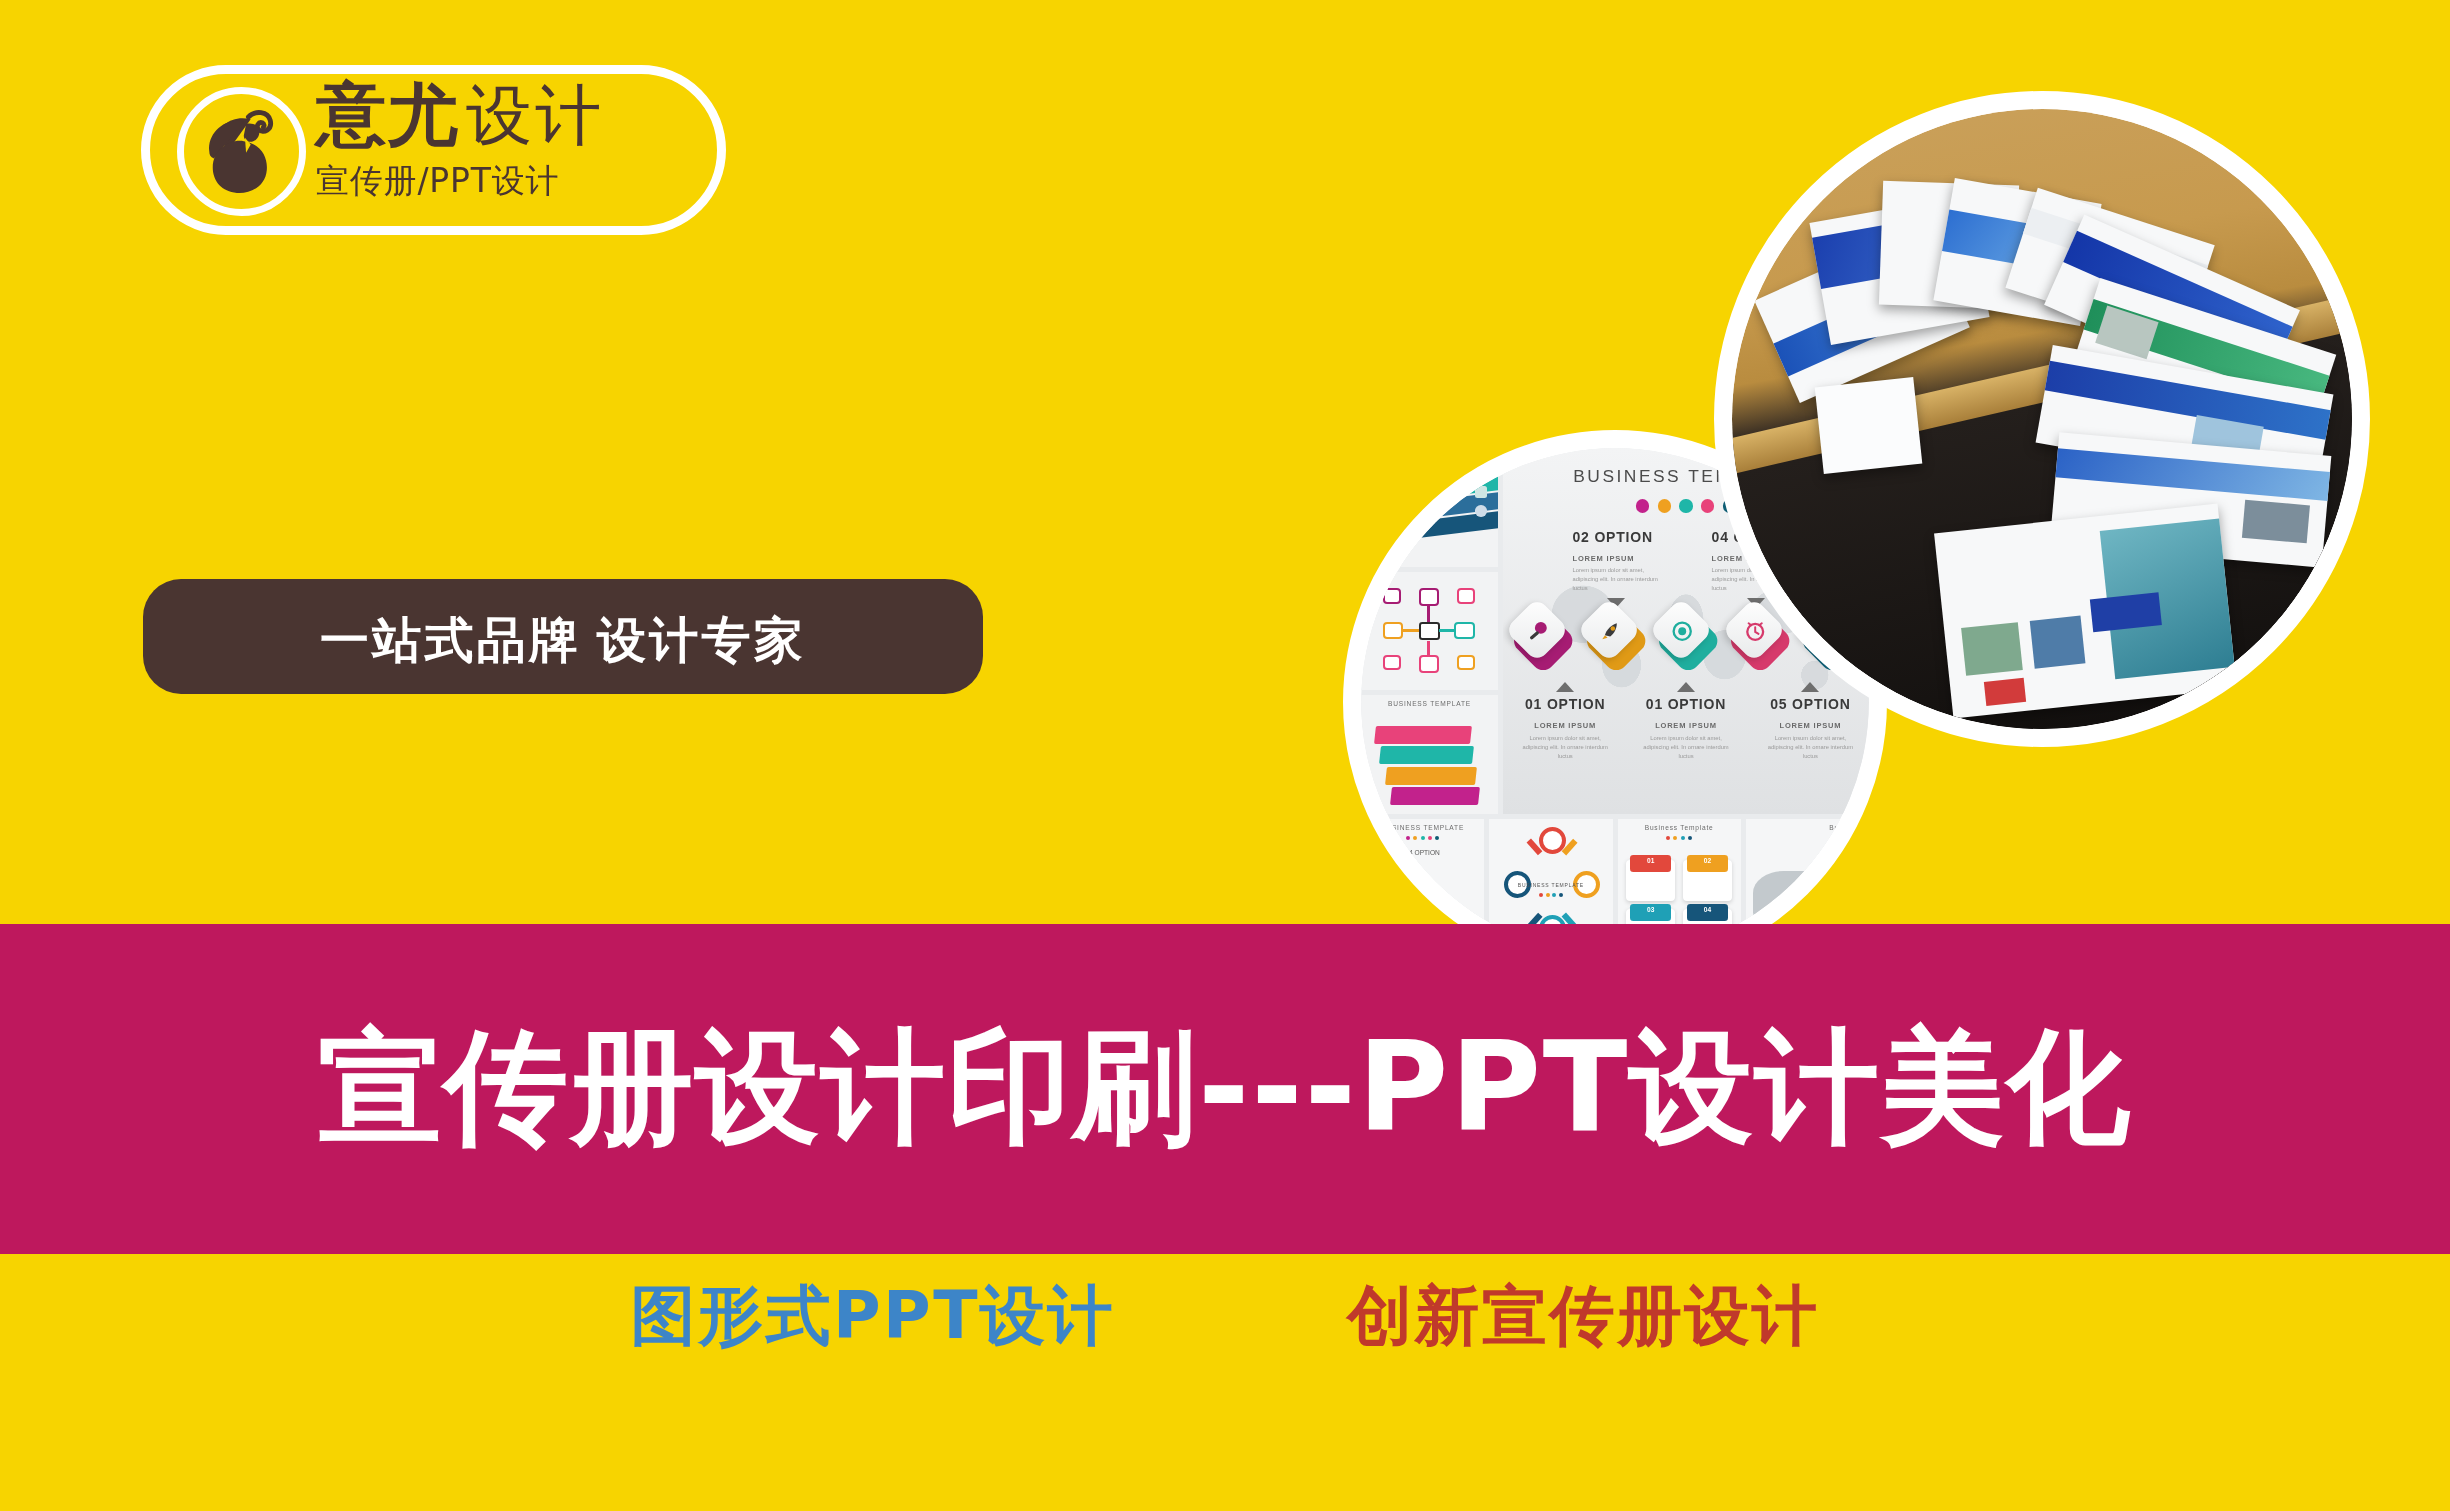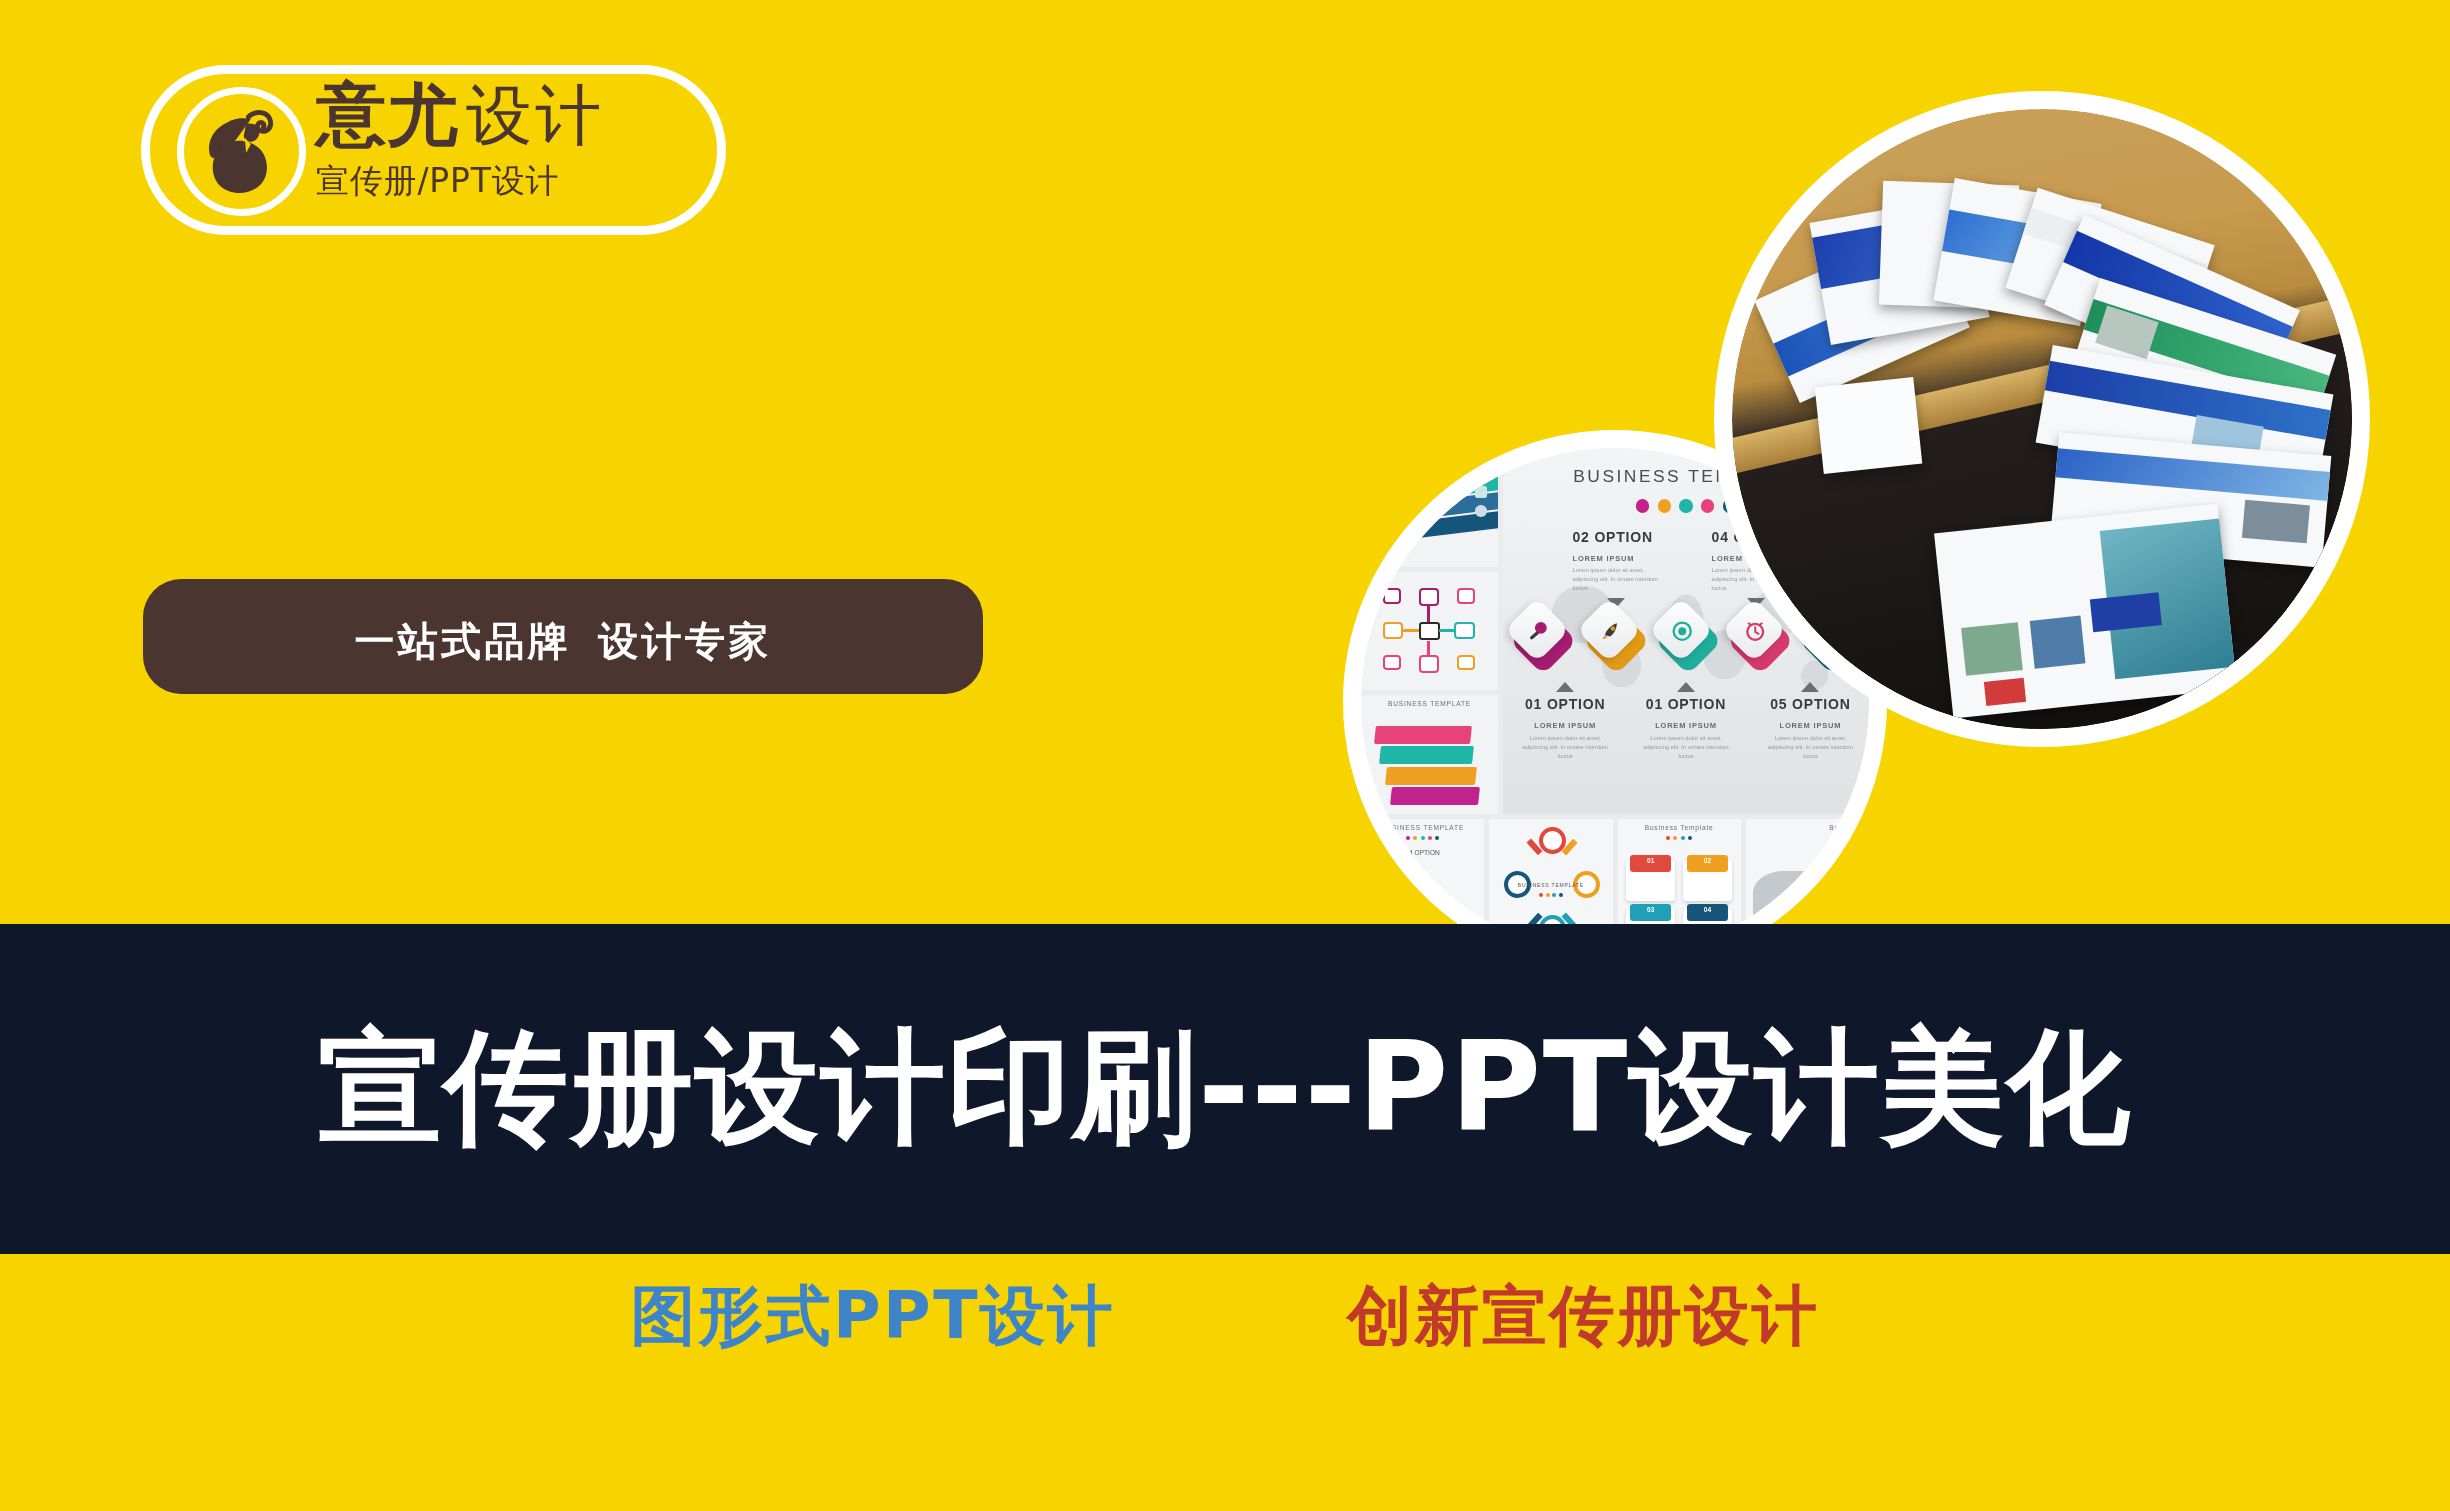--- a/index.html
+++ b/index.html
@@ -64,22 +64,22 @@
 
   
   .tagline-pill{
     position:absolute; left:143px; top:579px;
     width:840px; height:115px;
     background:#4A3531;
     border-radius:38px;
     display:flex; align-items:center; justify-content:center;
   }
   .tagline-text{
-    font-family:Liberation Mono, monospace;
-    font-size:40px; font-weight:bold; color:#ffffff;
+    font-family:Liberation Serif, serif;
+    font-size:49px; font-weight:bold; color:#ffffff;
     letter-spacing:3.3px; white-space:nowrap;margin-top:9px;
   }
 
   
   .circle{
     position:absolute;
     border-radius:50%;
     overflow:hidden;
     background:#ffffff;
   }
@@ -182,21 +182,21 @@
   .mini-dots{ position:absolute; top:16.6px; left:0; width:100%; display:flex; justify-content:center; gap:3.3px; }
   .mini-dots i{ width:4.1px;height:4.1px;border-radius:50%;display:block; }
   .stepcard{ position:absolute; background:#fff; border-radius:4.1px; box-shadow:0 1.7px 4.1px rgba(0,0,0,.15); }
   .stepcard .hd{ position:absolute; left:8%; top:-5px; width:84%; height:16.6px; border-radius:3.3px; color:#fff;
                  font-size:6.6px; font-weight:700; text-align:center; line-height:8.3px; padding-top:1.7px; }
 
   
   .banner{
     position:absolute; left:0; top:924px;
     width:100%; height:330px;
-    background:#0f172a;
+    background:#be185d;
     display:flex; align-items:center; justify-content:center;
     z-index:5;
   }
   .banner-text{
     font-family:"DejaVu Sans","Liberation Sans",sans-serif;
     font-size:124px; font-weight:bold; color:#ffffff;
     letter-spacing:1.7px; white-space:nowrap;
   }
 
   

